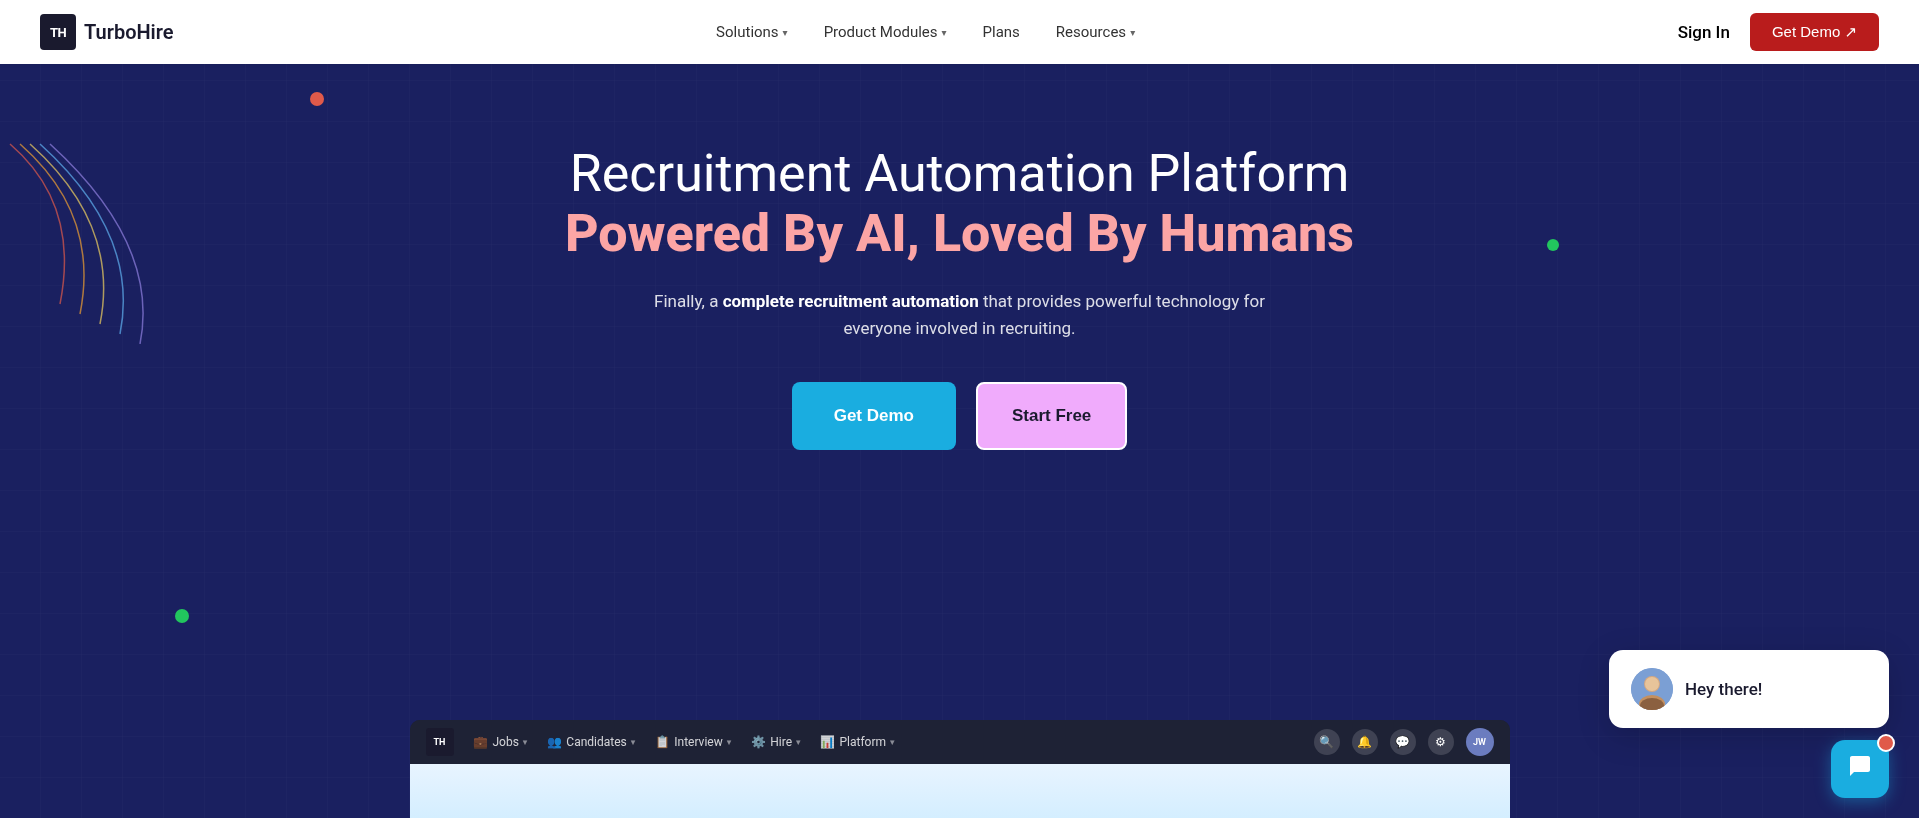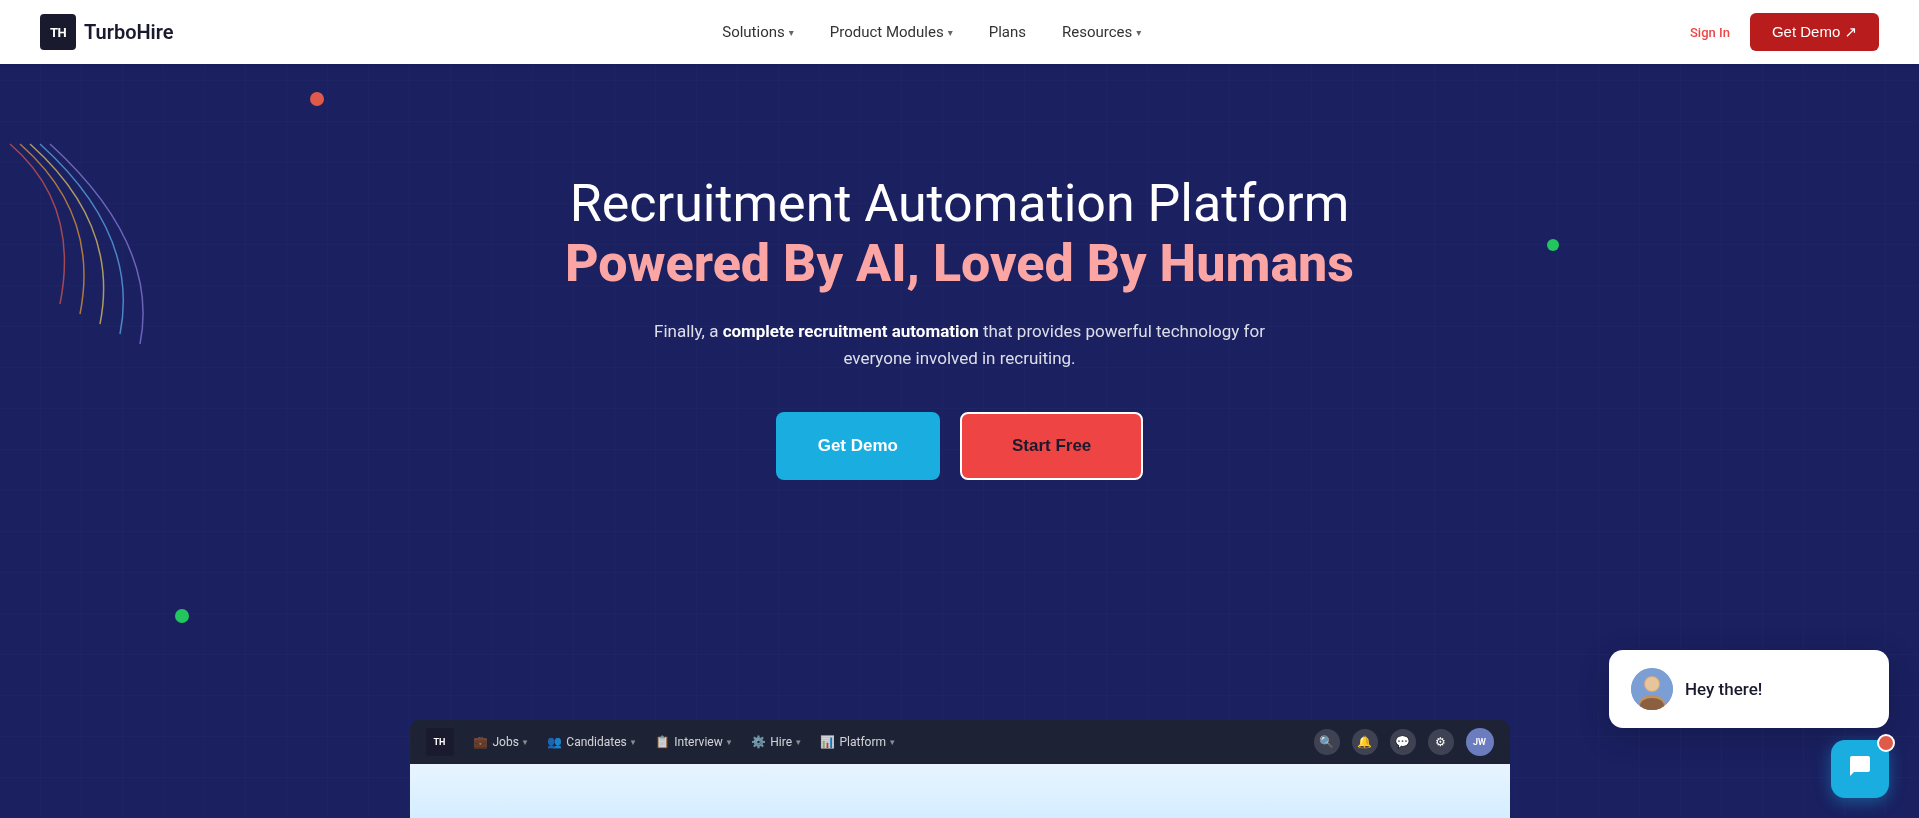--- a/index.html
+++ b/index.html
@@ -54,22 +54,22 @@
     .nav-item .chevron {
       font-size: 10px;
       color: #666;
     }
     .navbar-actions {
       display: flex;
       align-items: center;
       gap: 20px;
     }
     .sign-in-btn {
-      font-size: 13px;
-      color: #ef4444;
+      font-size: 17px;
+      color: #000000;
       cursor: pointer;
       font-weight: 500;
     }
     .get-demo-btn-nav {
       background: #b91c1c;
       color: white;
       border: none;
       padding: 10px 22px;
       border-radius: 6px;
       font-size: 15px;
@@ -120,21 +120,20 @@
       left: 0;
       top: 60px;
       width: 200px;
       height: 220px;
     }
 
     
     .hero-content {
       text-align: center;
       max-width: 860px;
-      margin-top: 30px;
       position: relative;
       z-index: 2;
     }
     .hero-title-thin {
       font-size: 52px;
       font-weight: 400;
       color: #ffffff;
       line-height: 1.15;
     }
     .hero-title-bold {
@@ -168,24 +167,24 @@
       color: white;
       border: none;
       padding: 24px 42px;
       border-radius: 8px;
       font-size: 17px;
       font-weight: 600;
       cursor: pointer;
       text-align: center;
     }
     .btn-start-free {
-      background: #ef4444;
+      background: #f0abfc;
       color: #1a1a2e;
       border: 2px solid #ffffff;
-      padding: 16px 50px;
+      padding: 16px 34px;
       border-radius: 8px;
       font-size: 17px;
       font-weight: 600;
       cursor: pointer;
     }
 
     
     .app-preview {
       position: absolute;
       bottom: 0;

